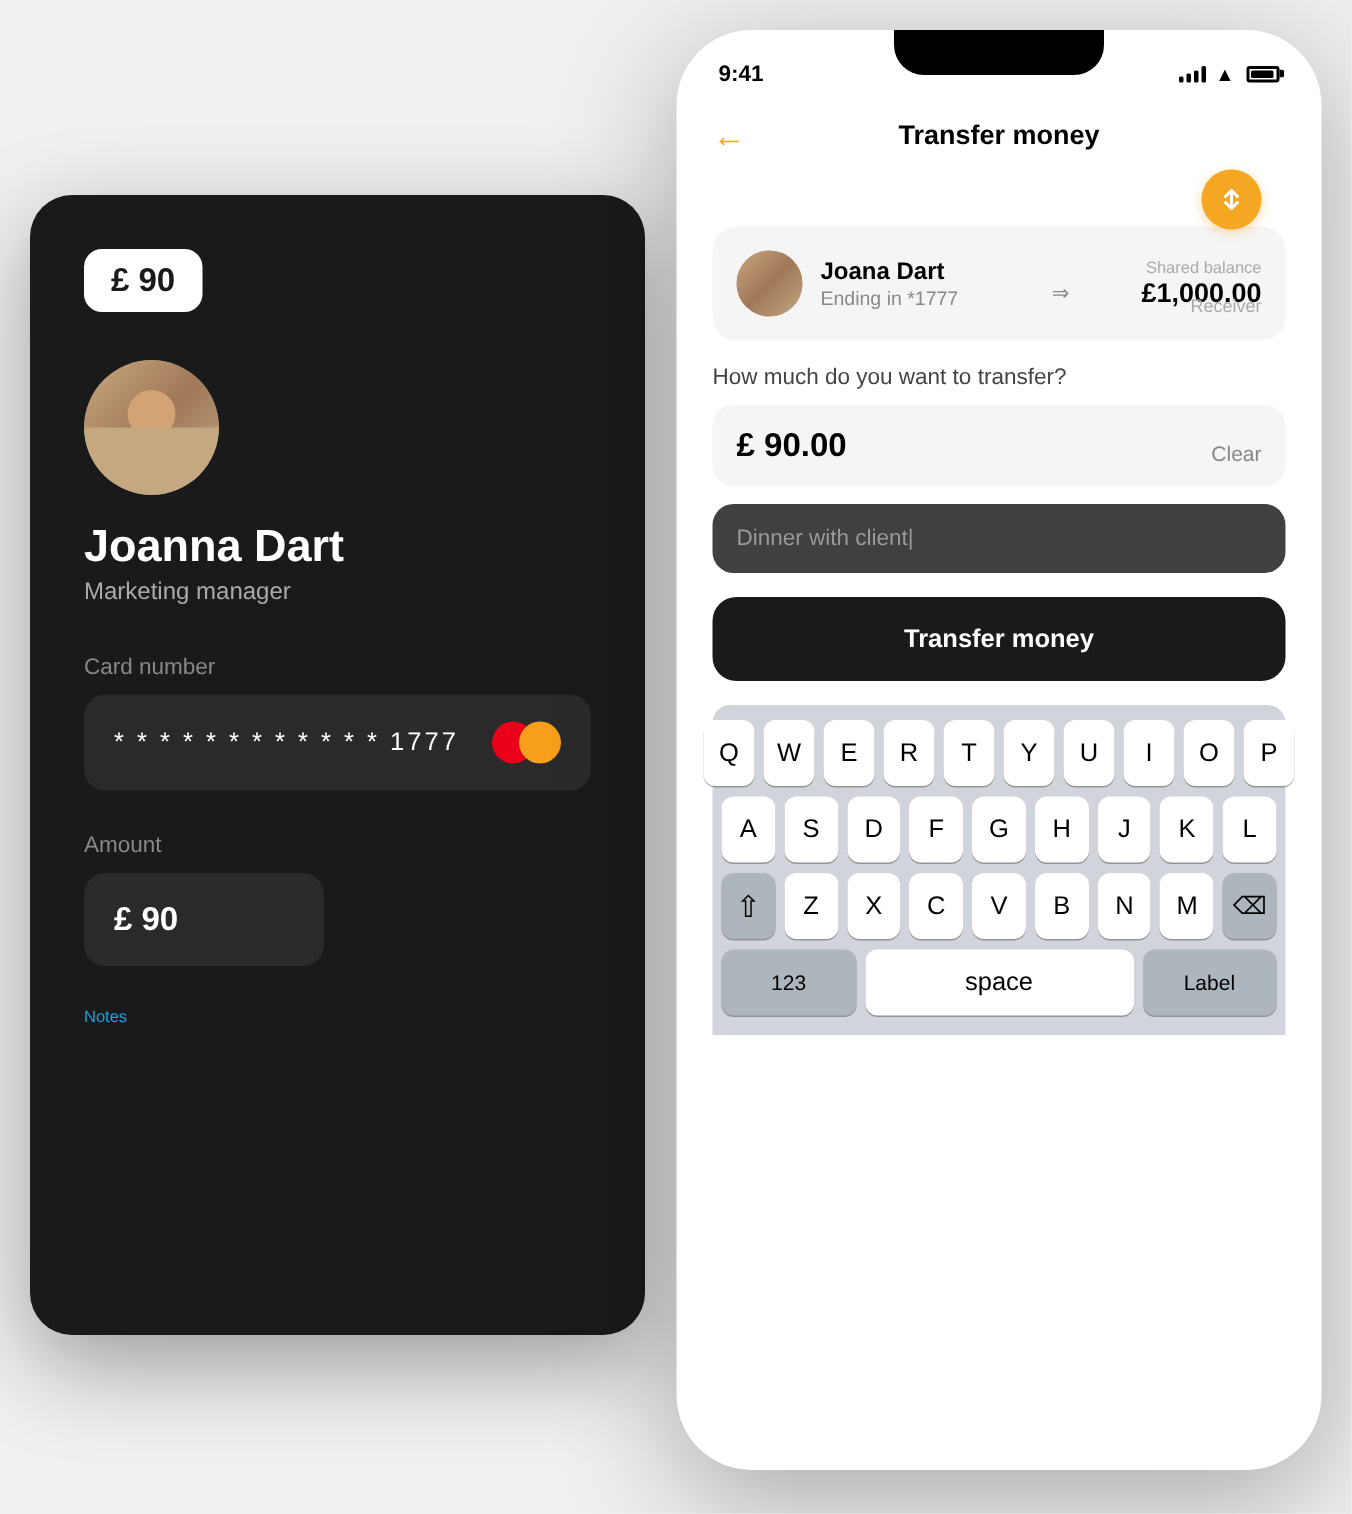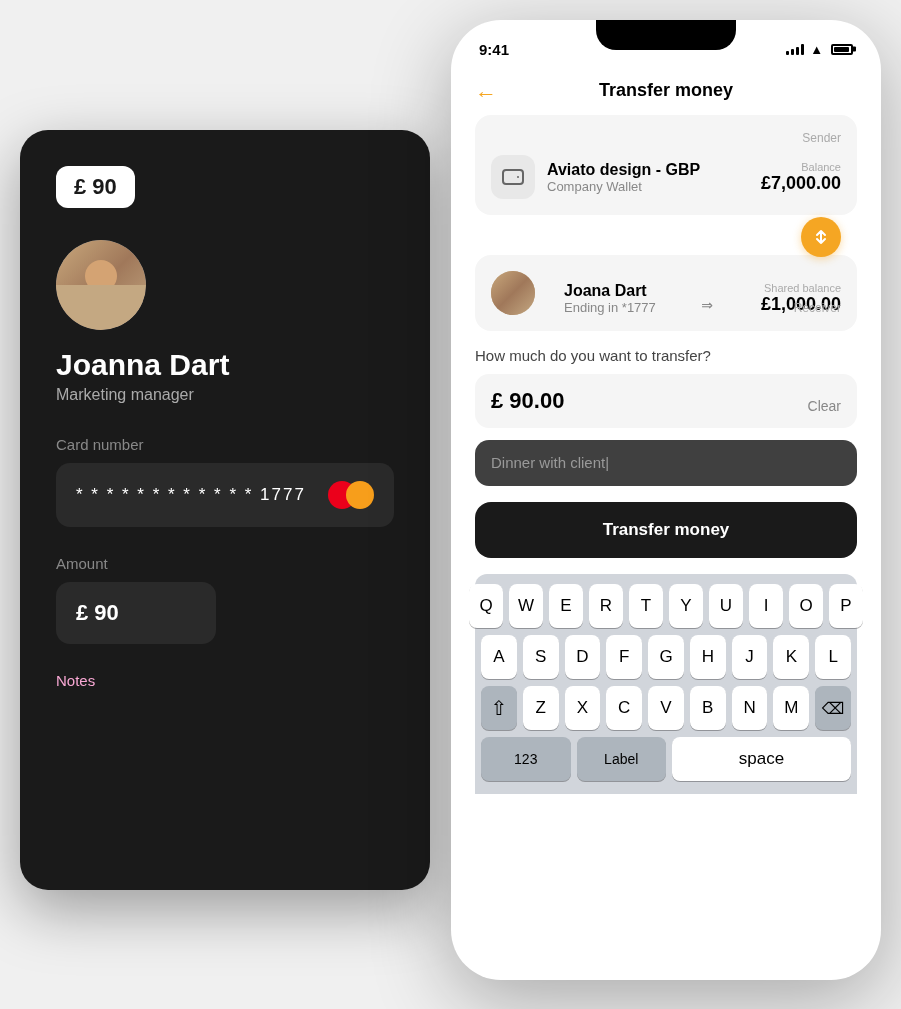--- a/index.html
+++ b/index.html
@@ -152,22 +152,22 @@
       width: 160px;
     }
 
     .amount-value-left {
       font-size: 22px;
       font-weight: 600;
       color: #fff;
     }
 
     .notes-label {
-      font-size: 15px;
-      color: #f9a8d4;
+      font-size: 11px;
+      color: #0ea5e9;
       margin-bottom: 20px;
     }
 
     .notes-value {
       font-size: 18px;
       font-weight: 600;
       color: #fff;
     }
 
     
@@ -388,22 +388,22 @@
     .receiver-section {
       background: #f5f5f5;
       border-radius: 16px;
       padding: 16px;
       margin-bottom: 16px;
       position: relative;
     }
 
     .receiver-row {
       display: flex;
-      align-items: flex-end;
-      gap: 29px;
+      align-items: center;
+      gap: 12px;
     }
 
     .receiver-avatar {
       width: 44px;
       height: 44px;
       border-radius: 50%;
       overflow: hidden;
       background: #c4a882;
     }
 
@@ -625,39 +625,20 @@
     </div>
   </div>
 
   <div class="phone-content">
 
     <div class="nav-header">
       <span class="back-arrow">←</span>
       <span class="nav-title">Transfer money</span>
     </div>
 
-    <div class="transfer-section">
-      <div class="section-label-right">Sender</div>
-      <div class="sender-row">
-        <div class="wallet-icon-box">
-          <svg width="24" height="24" viewBox="0 0 24 24" fill="none">
-            <rect x="2" y="5" width="20" height="14" rx="3" stroke="#666" stroke-width="2"></rect>
-            <path d="M16 12a1 1 0 1 0 2 0 1 1 0 0 0-2 0z" fill="#666"></path>
-          </svg>
-        </div>
-        <div class="sender-info">
-          <div class="sender-name">Aviato design - GBP</div>
-          <div class="sender-sub">Company Wallet</div>
-        </div>
-        <div class="balance-block">
-          <div class="balance-label-small">Balance</div>
-          <div class="balance-value">£7,000.00</div>
-        </div>
-      </div>
-    </div>
 
     <div class="swap-btn-container">
       <div class="swap-btn">
         <svg width="18" height="18" viewBox="0 0 18 18" fill="none">
           <path d="M9 3v12M5 7l4-4 4 4M13 11l-4 4-4-4" stroke="#fff" stroke-width="2" stroke-linecap="round" stroke-linejoin="round"></path>
         </svg>
       </div>
     </div>
 
     <div class="receiver-section">
@@ -727,18 +708,18 @@
         <div class="key">C</div>
         <div class="key">V</div>
         <div class="key">B</div>
         <div class="key">N</div>
         <div class="key">M</div>
         <div class="key key-dark key-delete">⌫</div>
       </div>
 
       <div class="key-row">
         <div class="key key-dark key-wide">123</div>
+        <div class="key key-space">space</div>
         <div class="key key-dark key-wide">Label</div>
-        <div class="key key-space">space</div>
       </div>
     </div>
   </div>
 </div>
 
 </body></html>

